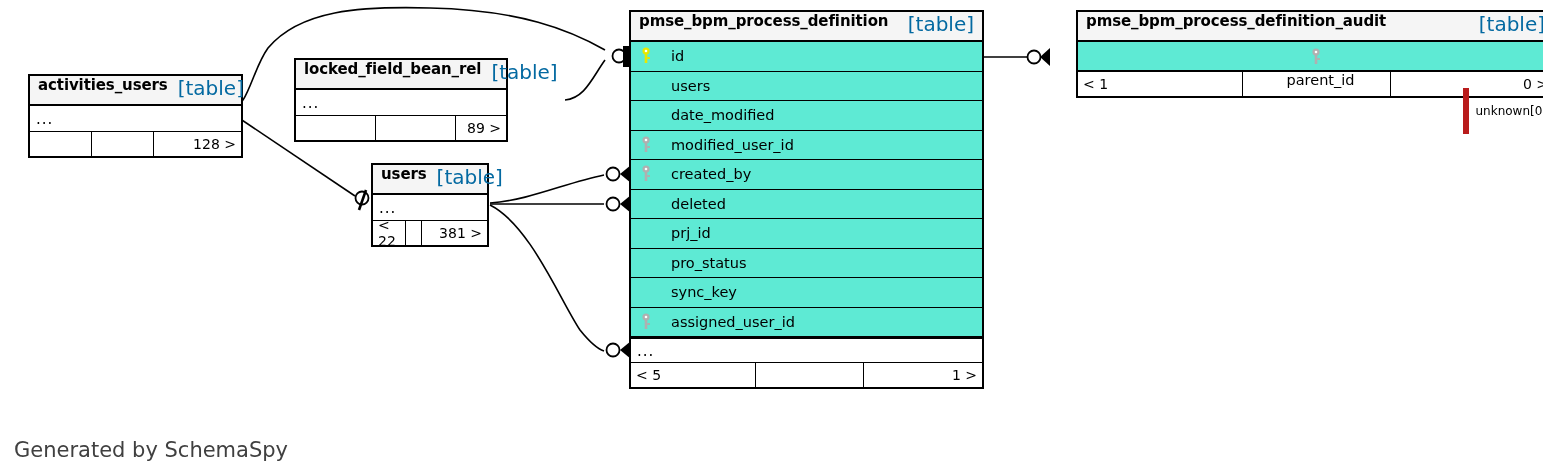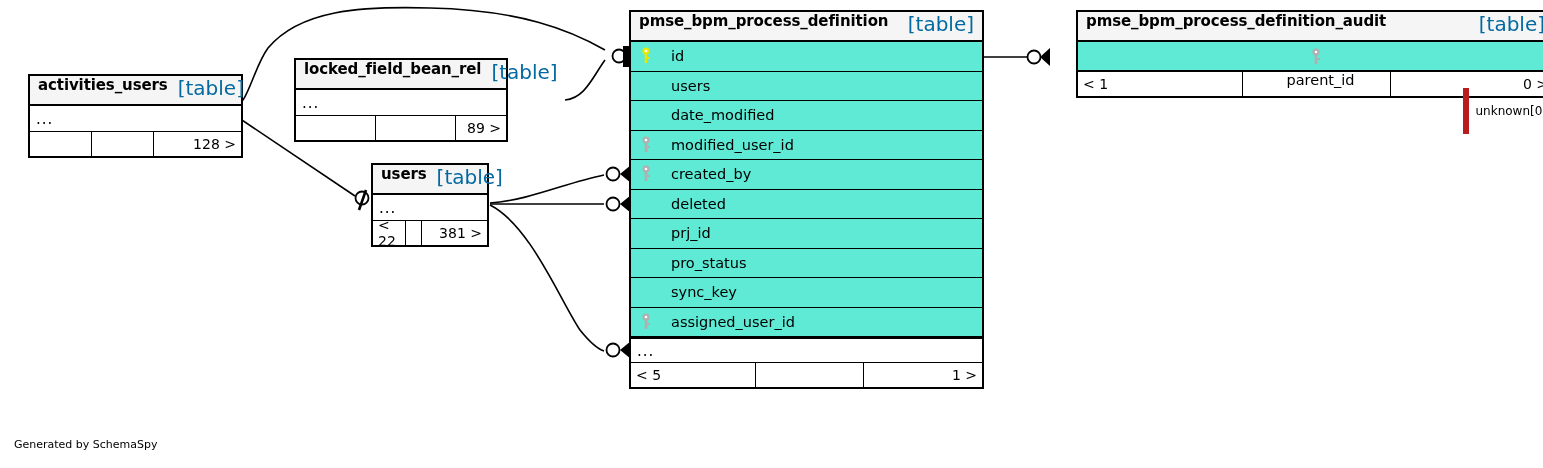--- a/index.html
+++ b/index.html
@@ -121,22 +121,22 @@
   .footrow .fc:last-child {
     border-right: none;
     justify-content: flex-end;
   }
   .footrow .fc.left { justify-content: flex-start; }
   .keyicon { display: block; }
   .credit {
     position: absolute;
     left: 14px;
     top: 438px;
-    font-size: 11px;
-    color: #000000;
+    font-size: 21px;
+    color: #404040;
   }
 </style>
 </head>
 <body>
 
 <div id="canvas">
 
   <svg class="edges" viewBox="0 0 1543 468" xmlns="http://www.w3.org/2000/svg">
     <g fill="none" stroke="#000000" stroke-width="1.6">
 

